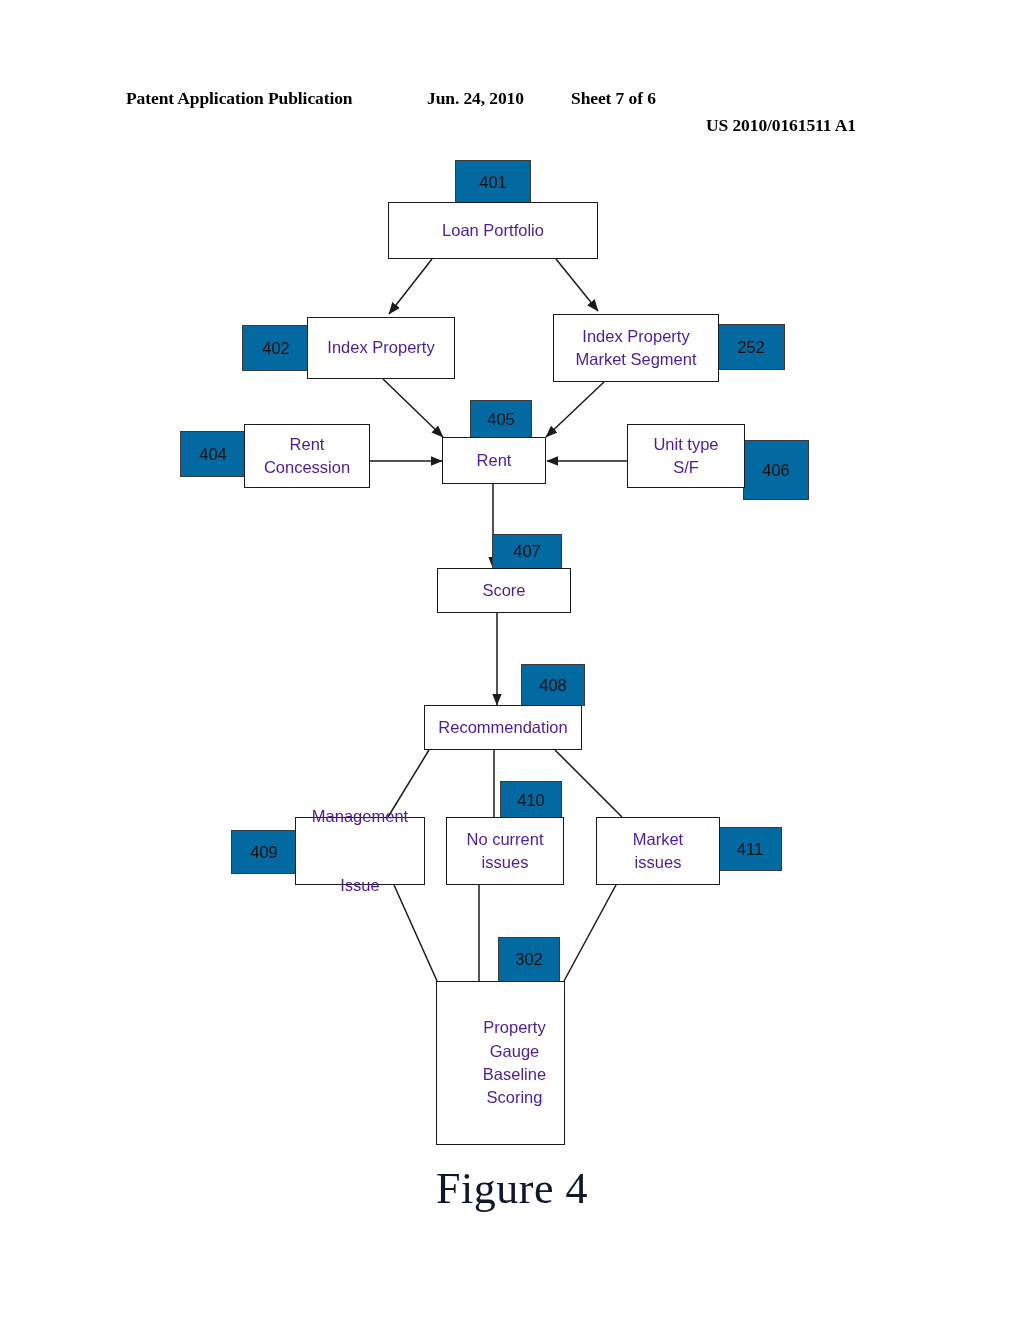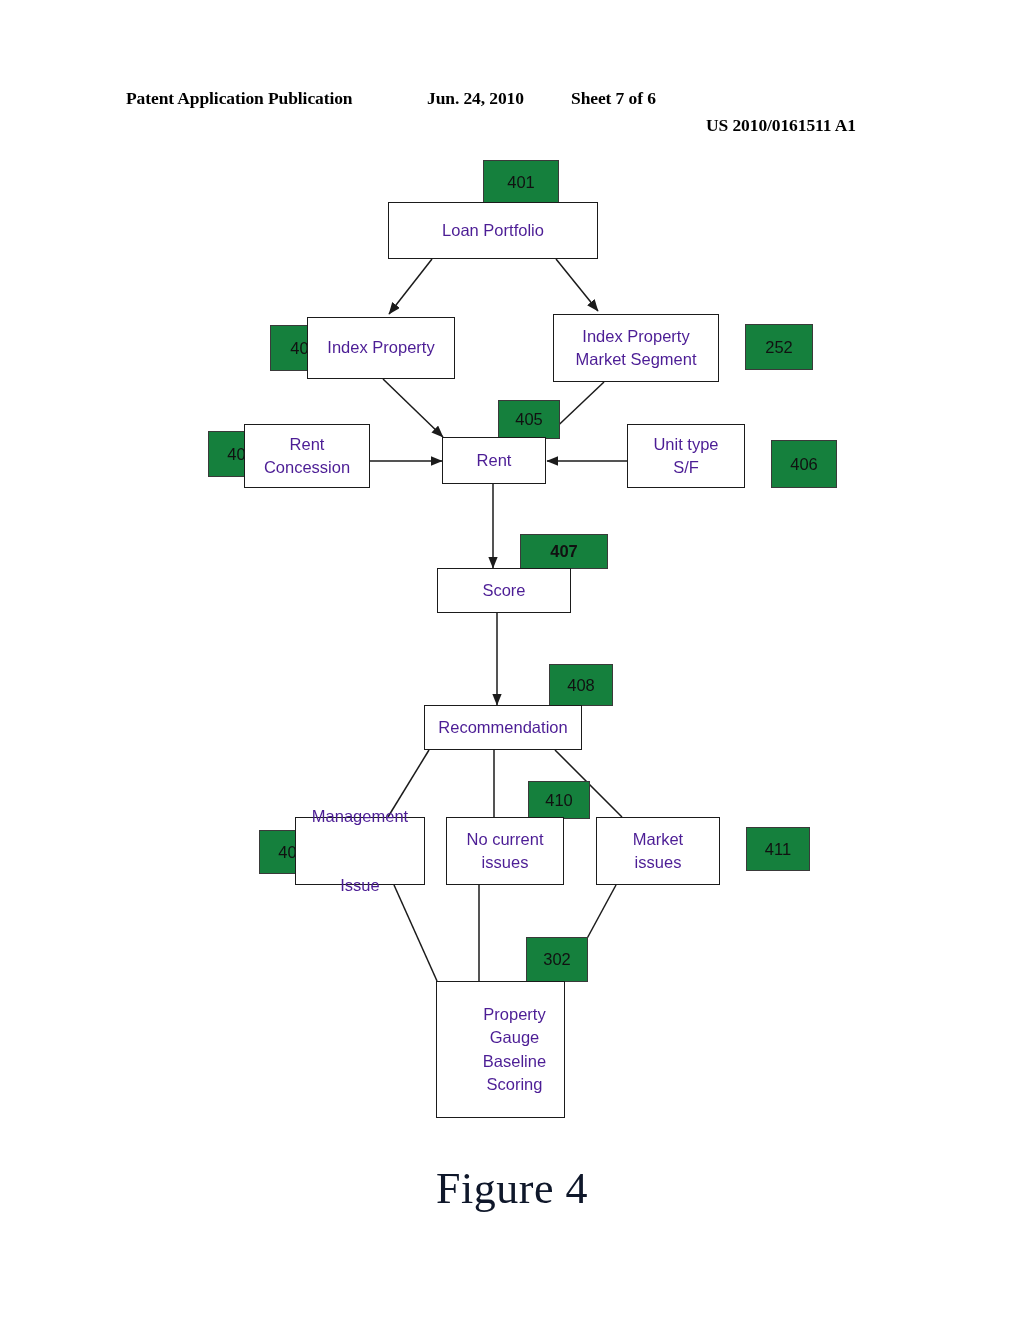--- a/index.html
+++ b/index.html
@@ -68,65 +68,64 @@
     text-align: center;
     color: #4c1d95;
     z-index: 3;
   }
   .node .line { display: block; white-space: nowrap; }
 
   .reflabel {
     position: absolute;
     box-sizing: border-box;
     border: 1.1px solid #3a3a3a;
-    background: #15803d;
+    background: #0369a1;
     display: flex;
     align-items: center;
     justify-content: center;
     font-size: 16.5px;
     color: #111111;
     z-index: 2;
-    margin-left: 28px;
   }
 
   
   #node-401      { left: 388px; top: 202px; width: 210px; height: 57px; }
   #ref-401       { left: 455px; top: 160px; width: 76px;  height: 44px; }
 
   #node-402      { left: 307px; top: 317px; width: 148px; height: 62px; }
   #ref-402       { left: 242px; top: 325px; width: 68px;  height: 46px; }
 
   #node-403      { left: 553px; top: 314px; width: 166px; height: 68px; }
   #ref-403       { left: 717px; top: 324px; width: 68px;  height: 46px; }
 
   #node-404      { left: 244px; top: 424px; width: 126px; height: 64px; }
   #ref-404       { left: 180px; top: 431px; width: 66px;  height: 46px; }
 
   #node-405      { left: 442px; top: 437px; width: 104px; height: 47px; }
   #ref-405       { left: 470px; top: 400px; width: 62px;  height: 39px; }
 
   #node-406      { left: 627px; top: 424px; width: 118px; height: 64px; }
-  #ref-406       { left: 743px; top: 440px; width: 66px;  height: 48px; text-align: right; }
+  #ref-406       { left: 743px; top: 440px; width: 66px;  height: 60px; text-align: right; }
 
   #node-407      { left: 437px; top: 568px; width: 134px; height: 45px; }
-  #ref-407       { left: 492px; top: 534px; width: 88px;  height: 35px; font-weight: bold; }
+  #ref-407       { left: 492px; top: 534px; width: 70px;  height: 35px; }
 
   #node-408      { left: 424px; top: 705px; width: 158px; height: 45px; }
   #ref-408       { left: 521px; top: 664px; width: 64px;  height: 42px; }
 
   #node-409      { left: 295px; top: 817px; width: 130px; height: 68px; gap: 45px; }
   #ref-409       { left: 231px; top: 830px; width: 66px;  height: 44px; }
 
   #node-410      { left: 446px; top: 817px; width: 118px; height: 68px; }
   #ref-410       { left: 500px; top: 781px; width: 62px;  height: 38px; }
 
   #node-411      { left: 596px; top: 817px; width: 124px; height: 68px; }
   #ref-411       { left: 718px; top: 827px; width: 64px;  height: 44px; }
 
-  #node-302      { left: 436px; top: 981px; width: 129px; height: 137px; padding-left: 28px; }
+  #node-302      { left: 436px; top: 981px; width: 129px; height: 164px; padding-left: 28px; }
   #ref-302       { left: 498px; top: 937px; width: 62px;  height: 45px; }
 
   
   #figure-caption {
     position: absolute;
     left: 0;
     top: 1163px;
     width: 1024px;
     text-align: center;
     font-family: "Liberation Serif", serif;

